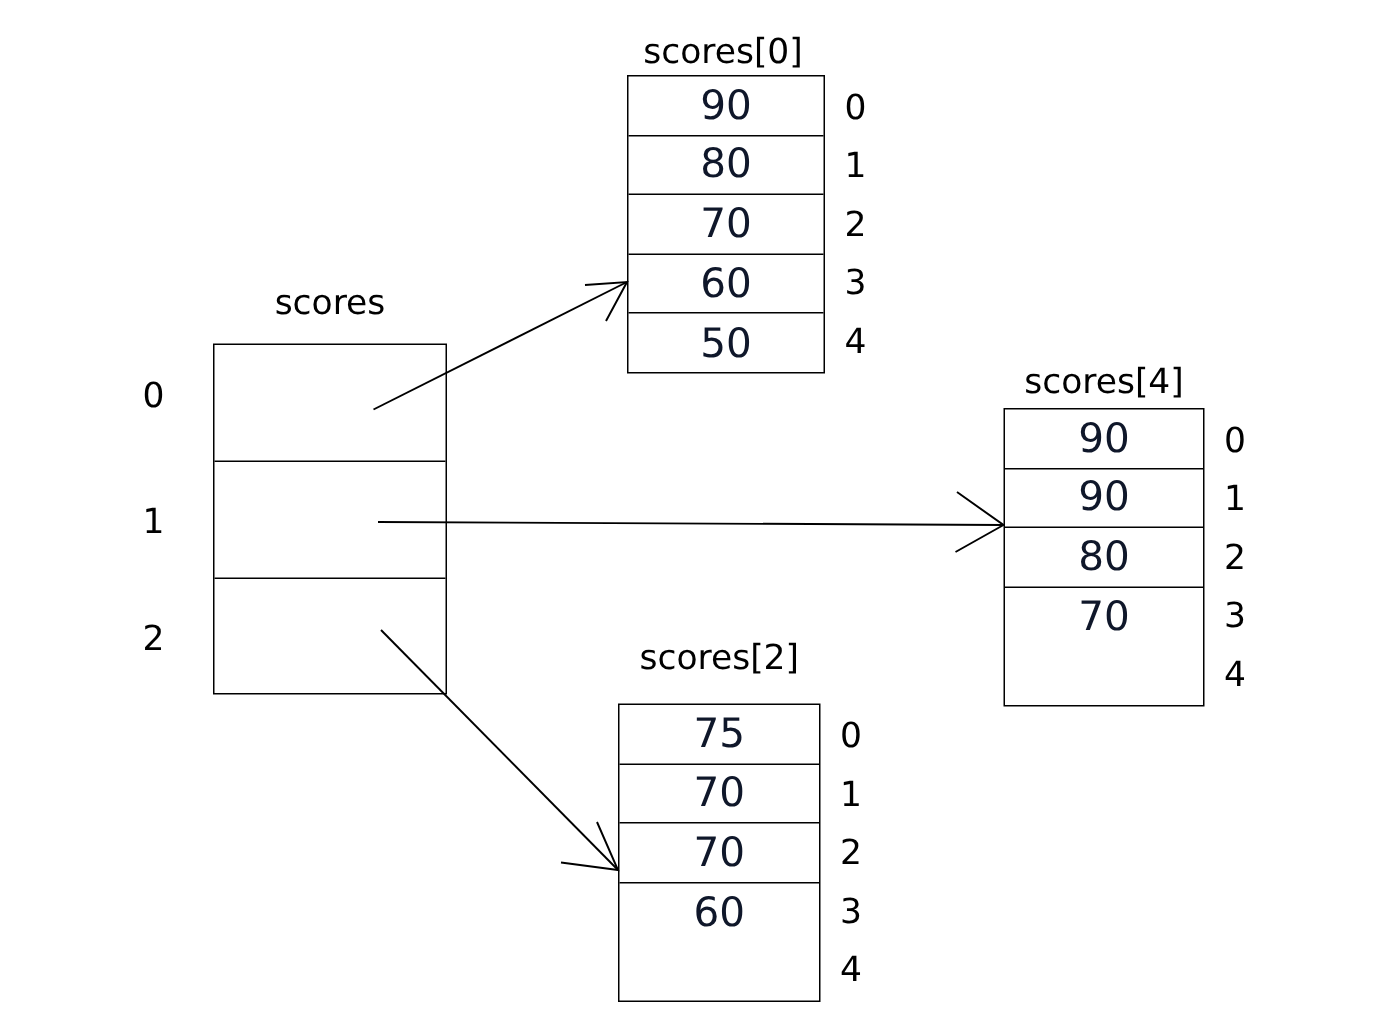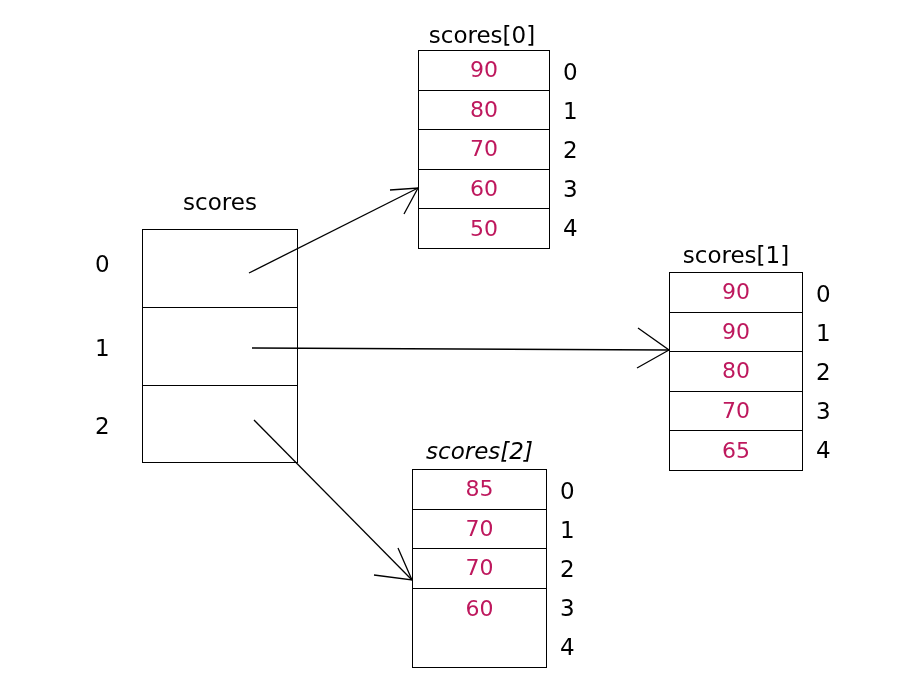--- a/index.html
+++ b/index.html
@@ -33,23 +33,23 @@
     border: 1.4px solid #000;
     box-sizing: border-box;
     background: transparent;
   }
   .arr-cell {
     box-sizing: border-box;
     border-bottom: 1.2px solid #000;
     display: flex;
     align-items: center;
     justify-content: center;
-    font-size: 22px;
+    font-size: 27px;
     line-height: 1;
-    color: #be185d;
+    color: #0f172a;
   }
   .arr-cell:last-child {
     border-bottom: none;
   }
 
   
   .idx-col {
     position: absolute;
   }
   .idx-label {
@@ -112,42 +112,41 @@
   </div>
 
   <div class="idx-col">
     <div class="idx-label" style="left:563px; top:61px;">0</div>
     <div class="idx-label" style="left:563px; top:100px;">1</div>
     <div class="idx-label" style="left:563px; top:139px;">2</div>
     <div class="idx-label" style="left:563px; top:178px;">3</div>
     <div class="idx-label" style="left:563px; top:217px;">4</div>
   </div>
 
-  <div class="arr-title" style="left:669px; top:244px; width:134px;">scores[1]</div>
+  <div class="arr-title" style="left:669px; top:244px; width:134px;">scores[4]</div>
 
   <div class="arr-box" style="left:669px; top:272px; width:134px; height:199px;">
     <div class="arr-cell" style="height:39.6px;">90</div>
     <div class="arr-cell" style="height:39.6px;">90</div>
     <div class="arr-cell" style="height:39.6px;">80</div>
     <div class="arr-cell" style="height:39.6px;">70</div>
-    <div class="arr-cell" style="height:39.6px;">65</div>
   </div>
 
   <div class="idx-col">
     <div class="idx-label" style="left:816px; top:283px;">0</div>
     <div class="idx-label" style="left:816px; top:322px;">1</div>
     <div class="idx-label" style="left:816px; top:361px;">2</div>
     <div class="idx-label" style="left:816px; top:400px;">3</div>
     <div class="idx-label" style="left:816px; top:439px;">4</div>
   </div>
 
-  <div class="arr-title" style="left:412px; top:440px; width:135px;font-style:italic;">scores[2]</div>
+  <div class="arr-title" style="left:412px; top:428px; width:135px;">scores[2]</div>
 
   <div class="arr-box" style="left:412px; top:469px; width:135px; height:199px;">
-    <div class="arr-cell" style="height:39.6px;">85</div>
+    <div class="arr-cell" style="height:39.6px;">75</div>
     <div class="arr-cell" style="height:39.6px;">70</div>
     <div class="arr-cell" style="height:39.6px;">70</div>
     <div class="arr-cell" style="height:39.6px;">60</div>
   </div>
 
   <div class="idx-col">
     <div class="idx-label" style="left:560px; top:480px;">0</div>
     <div class="idx-label" style="left:560px; top:519px;">1</div>
     <div class="idx-label" style="left:560px; top:558px;">2</div>
     <div class="idx-label" style="left:560px; top:597px;">3</div>

